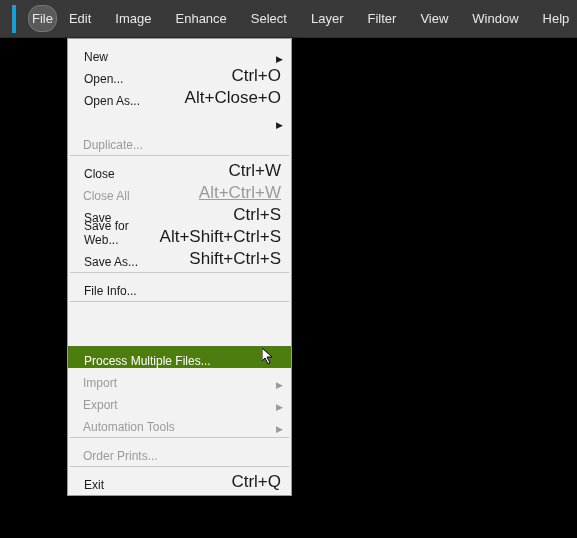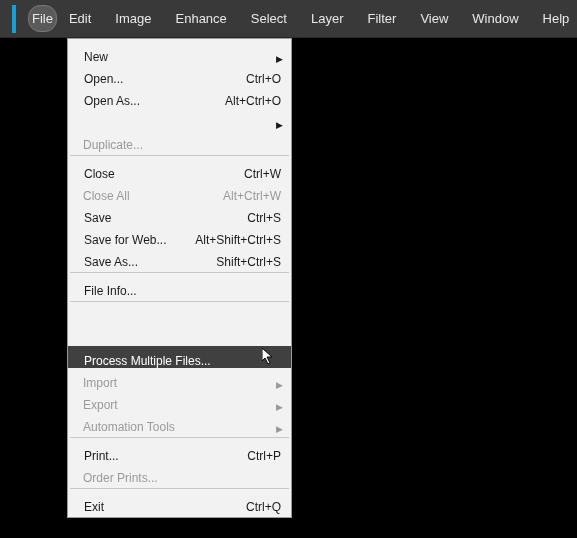--- a/index.html
+++ b/index.html
@@ -5,23 +5,23 @@
 * { margin: 0; padding: 0; box-sizing: border-box; font-family: "Segoe UI", Tahoma, sans-serif; }
 body { background: #000; width: 577px; height: 538px; overflow: hidden; }
 .menubar { background: #393939; height: 38px; display: flex; align-items: center; padding: 0 4px; border-bottom: 1px solid #2a2a2a; }
 .app-icon { width: 28px; height: 28px; background: #0a5a7a; border: 2px solid #1a9fd4; margin: 0 12px 0 8px; position: relative; }
 .app-icon::after { content: ''; position: absolute; left: 3px; top: 3px; right: 3px; bottom: 3px; background: linear-gradient(135deg,#2bbad8 0%,#0a5a7a 100%); }
 .menu-item { color: #e8e8e8; font-size: 13px; padding: 6px 12px; cursor: pointer; user-select: none; }
 .menu-item.active { background: #5a5a5a; border: 1px solid #777; padding: 5px 3px; border-radius: 12px; }
 .dropdown { position: absolute; left: 67px; top: 38px; width: 225px; background: #f2f2f2; border: 1px solid #9a9a9a; box-shadow: 2px 3px 6px rgba(0,0,0,0.4); padding: 3px 0; }
 .mi { display: flex; align-items: flex-end; justify-content: space-between; height: 22px; padding: 0 10px 0 16px; font-size: 12px; color: #1a1a1a; cursor: pointer; position: relative; }
 .mi.disabled { color: #9a9a9a; cursor: default; padding-left: 15px; }
-.mi.highlighted { background: #404040; color: #fff; margin-top: 44px; }
-.mi .shortcut { color: #1a1a1a; font-size: 12px; }
-.mi.disabled .shortcut { color: #9a9a9a; }
+.mi.highlighted { background: #4d7c0f; color: #fff; margin-top: 44px; }
+.mi .shortcut { color: #1a1a1a; font-size: 17px; }
+.mi.disabled .shortcut { color: #9a9a9a; text-decoration: underline; }
 .mi .arrow { position: absolute; right: 8px; font-size: 9px; color: #1a1a1a; }
 .mi.disabled .arrow { color: #9a9a9a; }
 .sep { height: 1px; background: #c8c8c8; margin: 3px 2px; }
 .cursor { position: absolute; left: 262px; top: 348px; pointer-events: none; z-index: 10; }
 </style>
 </head>
 <body>
 
 <div class="menubar">
   <div class="app-icon"></div>
@@ -41,21 +41,21 @@
     <div class="mi">
       <span>New</span>
       <span class="arrow">▶</span>
     </div>
     <div class="mi">
       <span>Open...</span>
       <span class="shortcut">Ctrl+O</span>
     </div>
     <div class="mi">
       <span>Open As...</span>
-      <span class="shortcut">Alt+Ctrl+O</span>
+      <span class="shortcut">Alt+Close+O</span>
     </div>
     <div class="mi">
       <span class="arrow">▶</span>
     </div>
     <div class="mi disabled">
       <span>Duplicate...</span>
     </div>
     <div class="sep"></div>
     <div class="mi">
       <span>Close</span>
@@ -91,24 +91,20 @@
     </div>
     <div class="mi disabled">
       <span>Export</span>
       <span class="arrow">▶</span>
     </div>
     <div class="mi disabled">
       <span>Automation Tools</span>
       <span class="arrow">▶</span>
     </div>
     <div class="sep"></div>
-    <div class="mi">
-      <span>Print...</span>
-      <span class="shortcut">Ctrl+P</span>
-    </div>
     <div class="mi disabled">
       <span>Order Prints...</span>
     </div>
     <div class="sep"></div>
     <div class="mi">
       <span>Exit</span>
       <span class="shortcut">Ctrl+Q</span>
     </div>
   </div>
 

